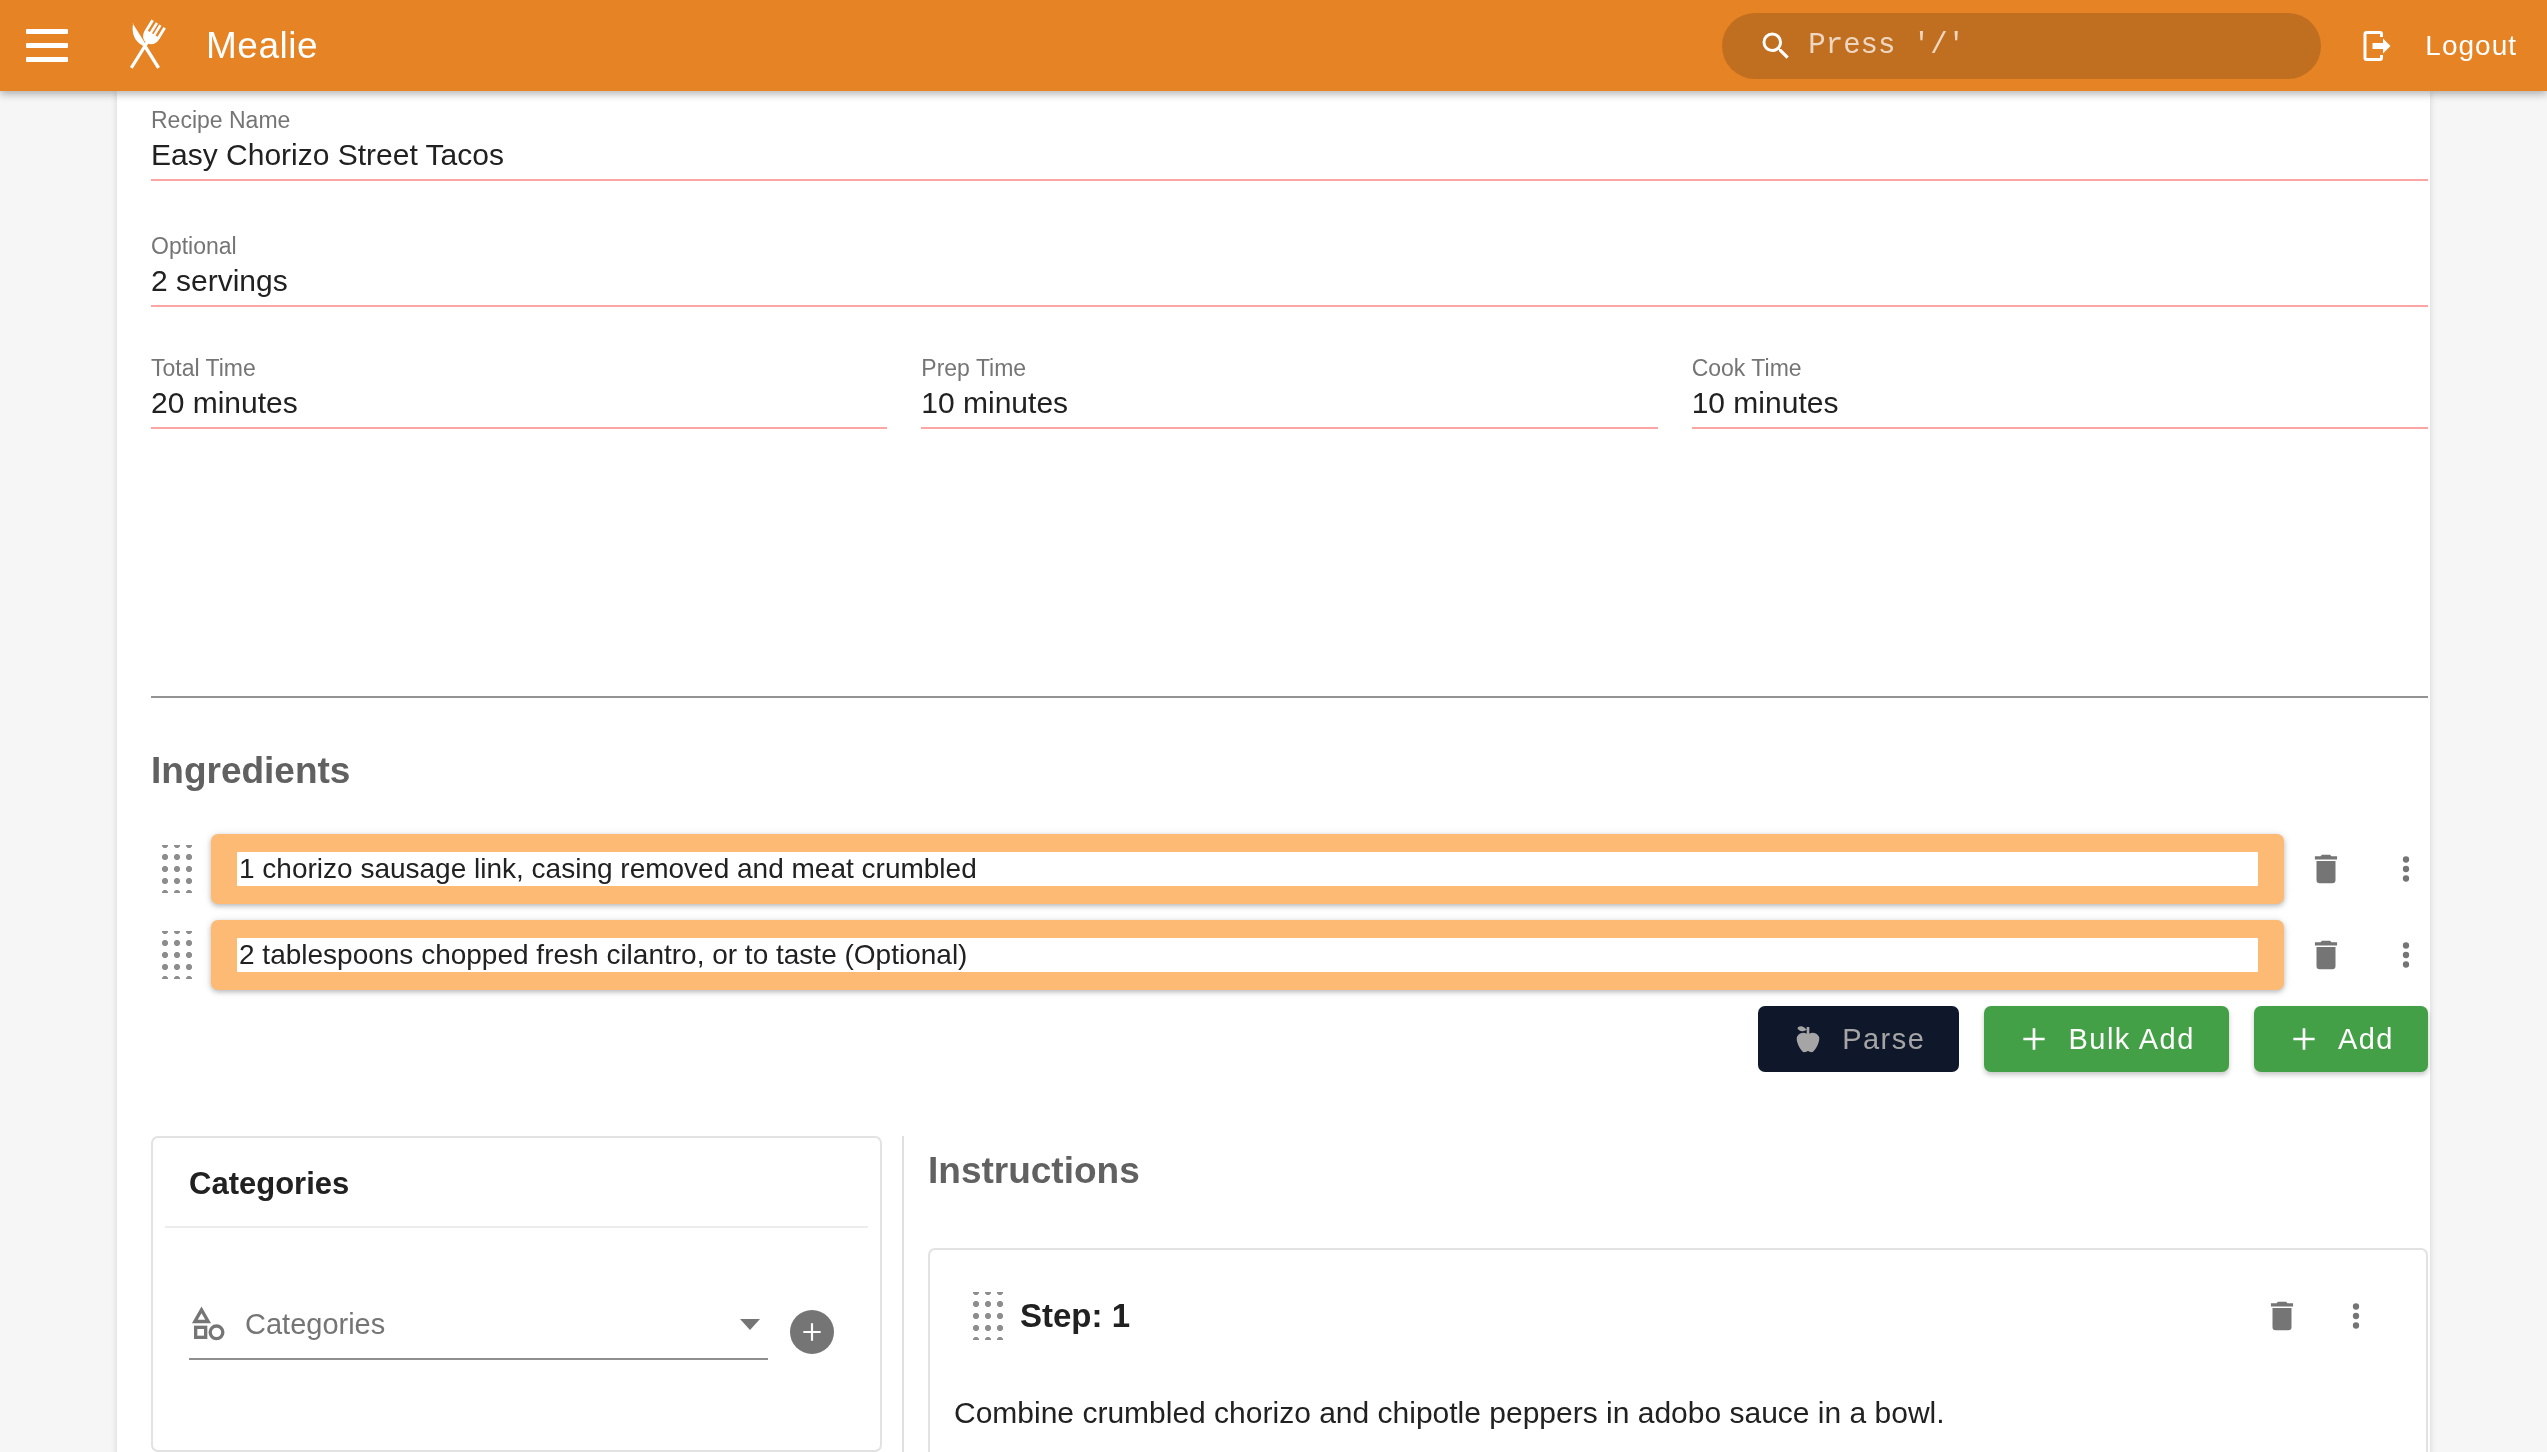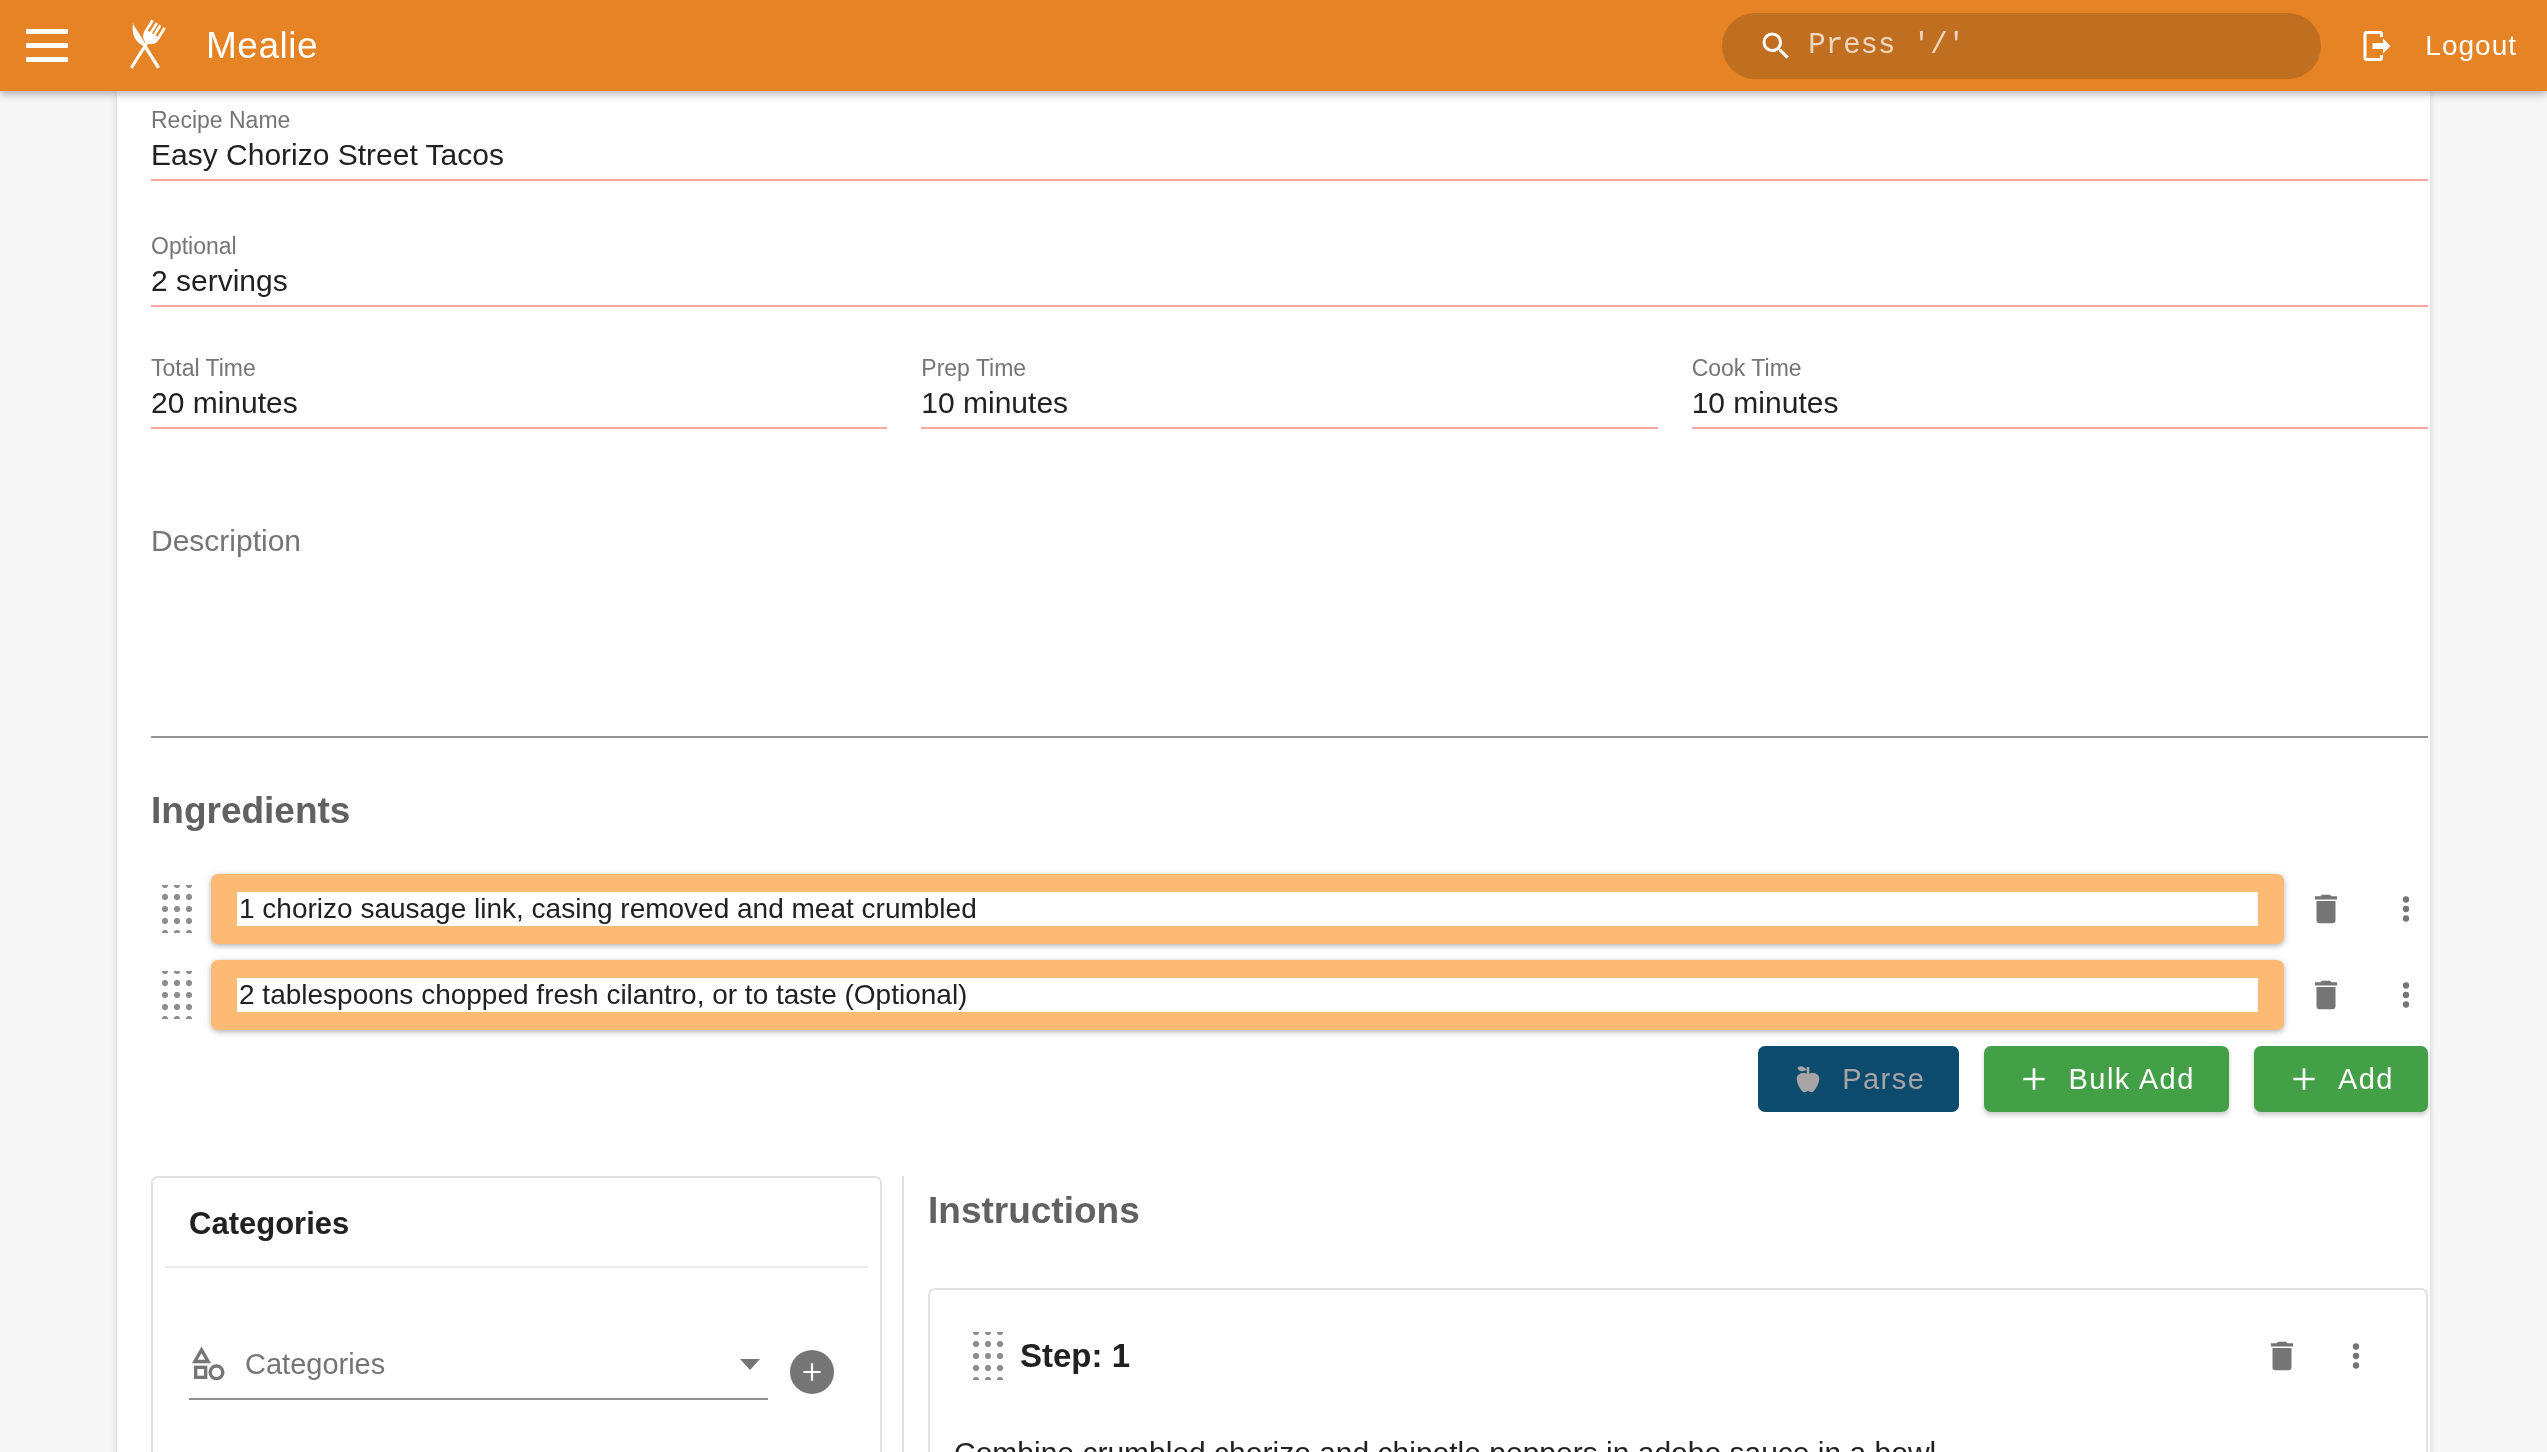--- a/index.html
+++ b/index.html
@@ -62,21 +62,21 @@
             justify-content:center;cursor:pointer;flex:none;}
   .icon-btn svg{width:38px;height:38px;fill:#757575;}
   .ing-trash{margin-left:20px;}
   .ing-kebab{margin-left:36px;}
 
   .btns{display:flex;justify-content:flex-end;gap:17px;margin-top:16px;}
   .btn{height:66px;border:0;border-radius:7px;display:flex;align-items:center;
        justify-content:center;font-family:inherit;font-size:29px;font-weight:500;
        letter-spacing:1.5px;padding:0 34px;cursor:pointer;}
   .btn svg{width:32px;height:32px;margin-right:18px;}
-  .btn-disabled{background:#0c4a6e;color:#a5a5a5;cursor:default;}
+  .btn-disabled{background:#0f172a;color:#a5a5a5;cursor:default;}
   .btn-green{background:#43A047;color:#fff;box-shadow:0 3px 5px rgba(0,0,0,.22);margin-left:8px;}
 
   
   .columns{display:flex;margin-top:64px;align-items:stretch;}
   .left-col{width:731px;flex:none;}
   .cat-card{border:2px solid #e2e2e2;border-radius:7px;box-sizing:border-box;
             padding:26px 0 90px;}
   .cat-title{margin:2px 0 24px 36px;font-size:31px;font-weight:700;color:#212121;}
   .cat-divider{border:none;border-top:2px solid #ececec;margin:0 12px;}
   .cat-select-row{display:flex;align-items:center;margin:76px 46px 0 36px;}
@@ -163,21 +163,20 @@
       <div class="f-label">Prep Time</div>
       <input value="10 minutes" style="">
     </div>
     <div class="field">
       <div class="f-label">Cook Time</div>
       <input value="10 minutes" style="">
     </div>
   </div>
 
   <div class="desc">
-    <div class="desc-label">Description</div>
     <textarea style=""></textarea>
   </div>
 
   <h2 class="section-h">Ingredients</h2>
 
   <div class="rows">
     <div class="ing-row">
       <div class="drag"></div>
       <div class="ing-card">
         <input value="1 chorizo sausage link, casing removed and meat crumbled" style="">

